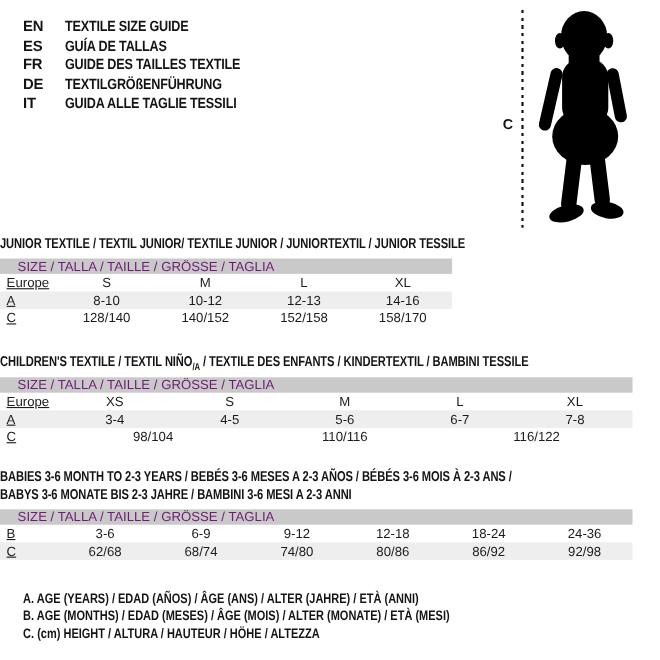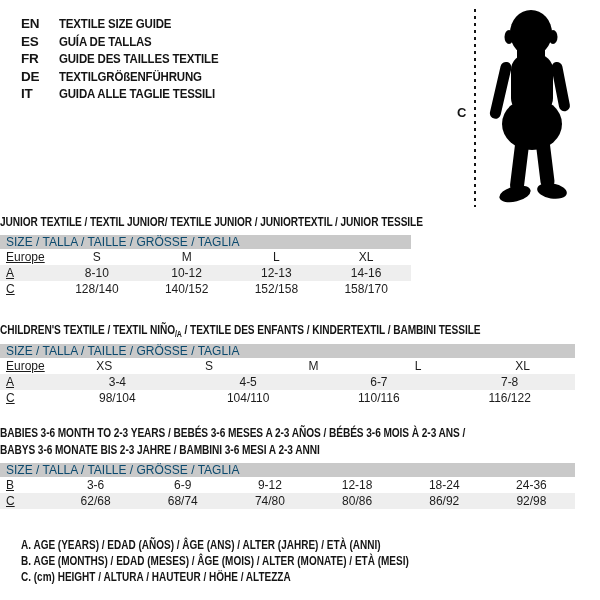--- a/index.html
+++ b/index.html
@@ -32,21 +32,21 @@
   .baby-svg{position:absolute;left:479px;top:8px;}
   
   .tableblock{position:absolute;left:0;}
   .ttl{font-weight:bold;font-size:13px;white-space:nowrap;letter-spacing:-.1px;
        display:inline-block;transform:scaleX(.78);transform-origin:0 50%;}
   .ttl .sub{font-size:9px;vertical-align:-3px;}
   .ttl-line{display:block;line-height:17px;}
   .table{margin-top:5px;}
   .thead{
     background:var(--header_bg);height:14px;line-height:14px;
-    font-size:12px;color:#0c4a6e;padding-left:6px;white-space:nowrap;
+    font-size:12px;color:#701a75;padding-left:16px;white-space:nowrap;
     overflow:hidden;
   }
   .trow{display:flex;height:16px;line-height:16px;font-size:12px;color:#1c1c1c;}
   .trow.shaded{background:var(--shaded_row);}
   .tlbl{width:52px;padding-left:6px;text-align:left;text-decoration:underline;}
   .tcell{flex:1;text-align:center;}
   
   .legend{position:absolute;left:21px;top:536px;}
   .legend-line{display:block;height:16.2px;line-height:16.2px;}
   .legend-line span{
@@ -143,27 +143,27 @@
           <span class="tcell">XS</span>
           <span class="tcell">S</span>
           <span class="tcell">M</span>
           <span class="tcell">L</span>
           <span class="tcell">XL</span>
         </div>
         <div class="trow shaded">
           <span class="tlbl">A</span>
           <span class="tcell">3-4</span>
           <span class="tcell">4-5</span>
+          <span class="tcell">5-6</span>
           <span class="tcell">6-7</span>
           <span class="tcell">7-8</span>
         </div>
         <div class="trow">
           <span class="tlbl">C</span>
           <span class="tcell">98/104</span>
-          <span class="tcell">104/110</span>
           <span class="tcell">110/116</span>
           <span class="tcell">116/122</span>
         </div>
       </div>
   </div>
 </section>
 
 <section class="tableblock" style="top:424px;width:575px;">
   <div>
     <span class="ttl ttl-line">BABIES 3-6 MONTH TO 2-3 YEARS / BEBÉS 3-6 MESES A 2-3 AÑOS / BÉBÉS 3-6 MOIS À 2-3 ANS /</span>

